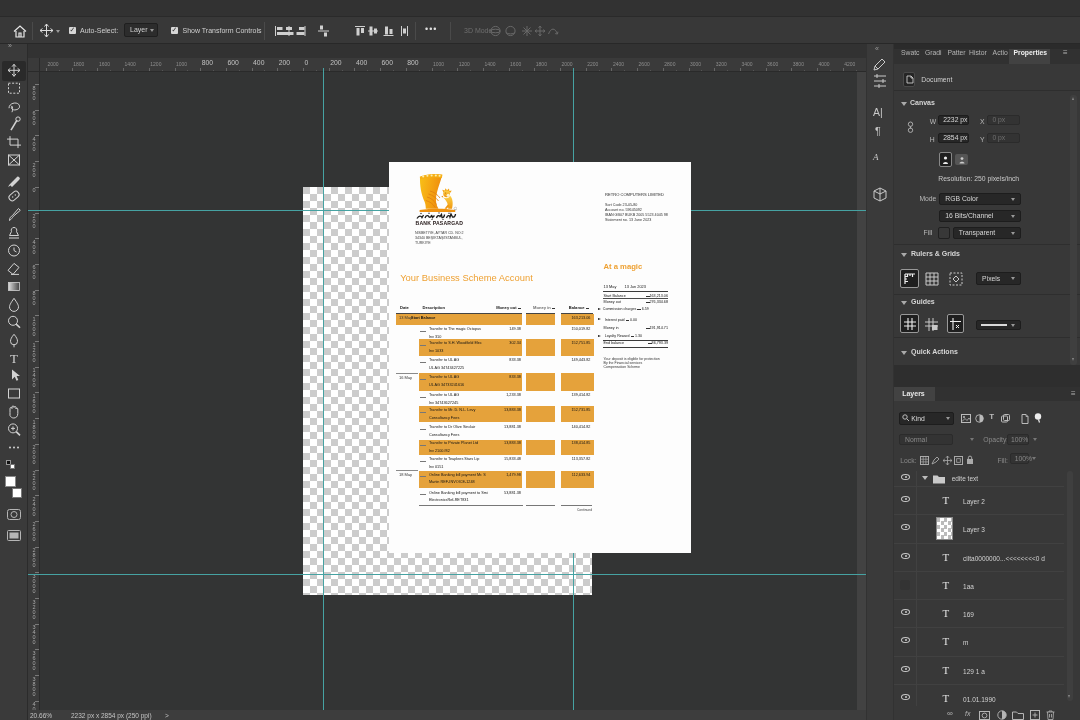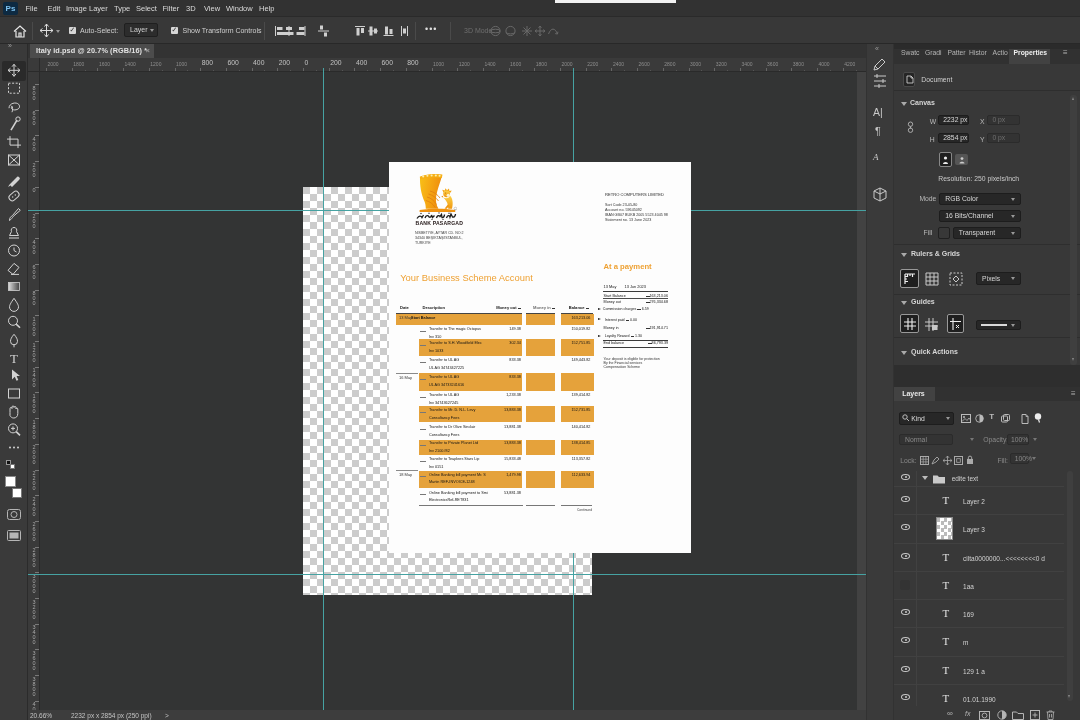--- a/index.html
+++ b/index.html
@@ -59,35 +59,20 @@
 .pg{position:absolute;white-space:nowrap}
 .orange{position:absolute;background:#e5a23b}
 .tiny{font-size:3.8px;color:#151515;letter-spacing:0}
 .tiny2{font-size:3.4px;color:#3d3d3d}
 .rright{text-align:right}
 .ry{display:inline-block;width:3.4px;height:3px;background:linear-gradient(to top,#333 0.6px,transparent 0.6px),linear-gradient(to right,transparent 0.6px,#444 0.6px,#444 1.1px,transparent 1.1px,transparent 1.9px,#444 1.9px,#444 2.4px,transparent 2.4px);vertical-align:-0.2px}
 </style></head>
 <body>
 <div id="app">
 
-<div id="menubar" class="abs">
-  <div id="pslogo" class="abs">Ps</div>
-  <span style="left:25.5px">File</span>
-      <span style="left:47.5px">Edit</span>
-  <span style="left:66px">Image</span>
-      <span style="left:89px">Layer</span>
-  <span style="left:114px">Type</span>
-      <span style="left:136px">Select</span>
-  <span style="left:162.5px">Filter</span>
-      <span style="left:186px">3D</span>
-  <span style="left:204px">View</span>
-      <span style="left:226px">Window</span>
-  <span style="left:259px">Help</span>
-  <div id="topwhite" class="abs"></div>
-</div>
 
 <div id="optbar" class="abs">
   <svg class="abs" style="left:13px;top:8px" width="14" height="13" viewBox="0 0 14 13">
         <path d="M1 6.5 L7 1 L13 6.5 M3 6 V12 H11 V6 M6 12 V8 H8 V12" stroke="#e8e8e8" fill="none" stroke-width="1.2"></path>
       </svg>
   <div class="vsep" style="left:32px;top:5px;height:18px"></div>
   <svg class="abs" style="left:40px;top:7px" width="13" height="13" viewBox="0 0 13 13">
         <path d="M6.5 0 V13 M0 6.5 H13 M6.5 0 L4.5 2.5 M6.5 0 L8.5 2.5 M6.5 13 L4.5 10.5 M6.5 13 L8.5 10.5 M0 6.5 L2.5 4.5 M0 6.5 L2.5 8.5 M13 6.5 L10.5 4.5 M13 6.5 L10.5 8.5" stroke="#dcdcdc" fill="none" stroke-width="1"></path>
       </svg>
   <div class="chevS" style="left:56px;top:13px"></div>
@@ -220,23 +205,20 @@
   <svg class="abs" style="left:7px;top:465px" width="14" height="11" viewBox="0 0 14 11">
         <rect x="0.5" y="0.5" width="13" height="10" rx="2" stroke="#b5b5b5" fill="none"></rect>
         <circle cx="7" cy="5.5" r="3" stroke="#b5b5b5" fill="none"></circle>
       </svg>
       <svg class="abs" style="left:7px;top:486px" width="14" height="11" viewBox="0 0 14 11">
         <rect x="0.5" y="0.5" width="13" height="10" rx="1" stroke="#b5b5b5" fill="none"></rect>
         <rect x="2.5" y="2.5" width="9" height="6" fill="#b5b5b5"></rect>
       </svg>
 </div>
 
-<div id="tabbar" class="abs">
-  <div id="doctab" class="abs"><b>Italy id.psd @ 20.7% (RGB/16) *</b><span id="tabx">×</span></div>
-</div>
 
 <div id="canvaswrap" class="abs">
   <div class="abs" style="left:829px;top:14px;width:9px;height:638px;background:#424242"></div>
   <div id="checker" style="left: 275px; top: 128.8px; width: 289px; height: 408px;"></div>
   <div id="hruler">
         <div class="htick" style="left:18.0px"></div>
         <div class="hnum" style="left:19.5px">2000</div>
         <div class="htick" style="left:43.7px"></div>
         <div class="hnum" style="left:45.2px">1800</div>
         <div class="htick" style="left:69.4px"></div>
@@ -443,21 +425,21 @@
             <circle cx="27" cy="7.4" r="0.6"></circle>
           </g>
     </svg>
     <div class="pg" style="left:27px;top:58.2px;width:46px;text-align:center;font-size:5.1px;font-weight:bold;color:#201414;letter-spacing:0.2px">BANK PASARGAD</div>
     <div class="pg tiny2" style="left:26.4px;top:69.2px;line-height:4.8px;font-size:3.6px">NISBETIYE, AYTAR CD. NO:2<br>34340 BEŞIKTAŞ/ISTANBUL,<br>TURKIYE</div>
 
     <div class="pg" style="left:216.4px;top:30.3px;font-size:4.1px;color:#2a2a2a">RETRO COMPUTERS LIMITED</div>
     <div class="pg" style="left:216.4px;top:41.3px;font-size:3.7px;line-height:5px;color:#333">Sort Code 23-05-80<br>Account no. 59645092<br>IBAN GB07 BUKB 2005 5523 4045 98<br>Statement no. 13 June 2023</div>
 
     <div class="pg" style="left:11.6px;top:110.3px;font-size:9.4px;color:#eea133">Your Business Scheme Account</div>
-    <div class="pg" style="left:214.8px;top:99.5px;font-size:7.7px;color:#eea133;font-weight:bold">At a payment</div>
+    <div class="pg" style="left:214.8px;top:99.5px;font-size:7.7px;color:#eea133;font-weight:bold">At a magic</div>
 
     <div class="pg tiny" style="left:11.4px;top:143px;font-weight:bold;font-size:4.1px">Date</div>
     <div class="pg tiny" style="left:33.9px;top:143px;font-weight:bold;font-size:4.1px">Description</div>
     <div class="pg tiny rright" style="left:90px;top:143px;width:42.6px;font-weight:bold;font-size:4.1px">Money out <i class="ry"></i></div>
     <div class="pg tiny rright" style="left:130px;top:143px;width:36.8px;font-weight:bold;font-size:4.1px;color:#6e6e6e">Money in <i class="ry"></i></div>
     <div class="pg tiny rright" style="left:168px;top:143px;width:32.4px;font-weight:bold;font-size:4.1px">Balance <i class="ry"></i></div>
     <div class="pg" style="left:7.9px;top:151.3px;width:126px;height:0.6px;background:#444"></div>
     <div class="pg" style="left:137px;top:151.3px;width:29.8px;height:0.6px;background:#444"></div>
     <div class="pg" style="left:172.4px;top:151.3px;width:32.4px;height:0.6px;background:#444"></div>
     <div id="tbl">

